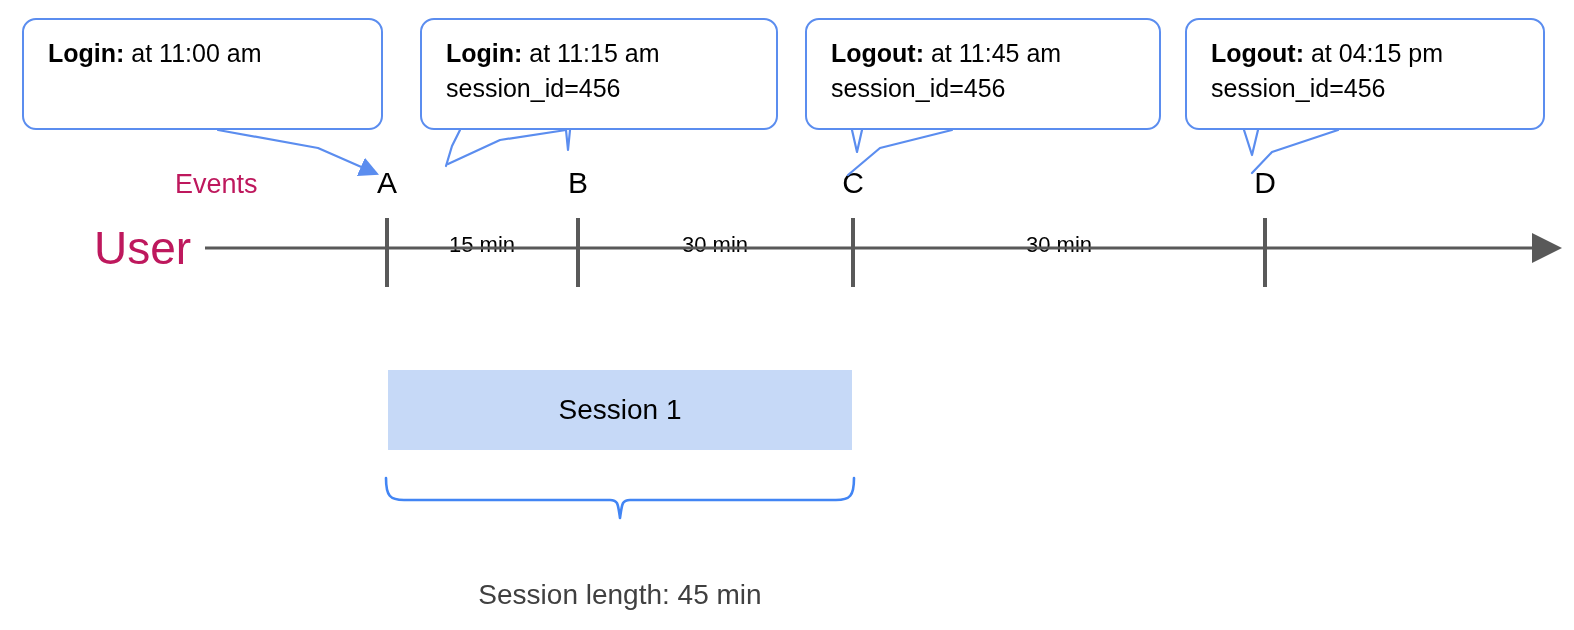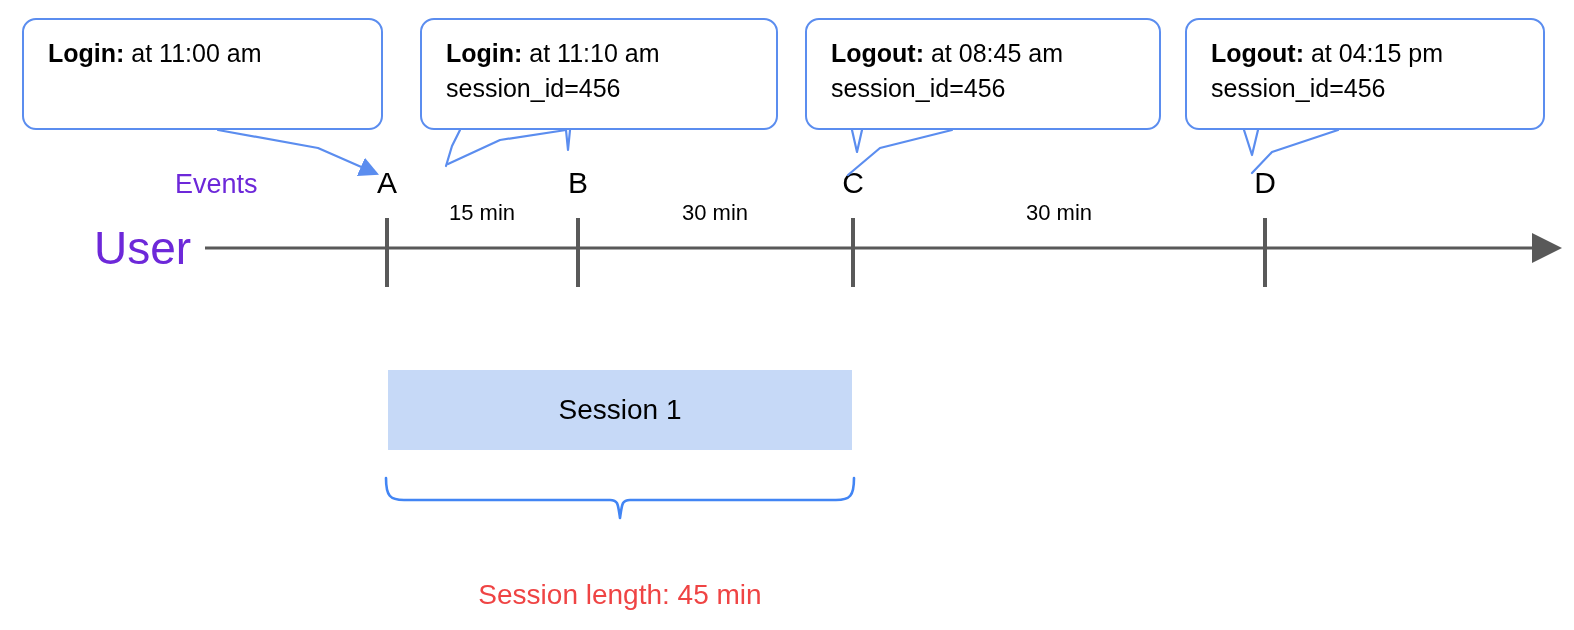--- a/index.html
+++ b/index.html
@@ -44,21 +44,21 @@
     left: 0;
     top: 0;
     width: 1574px;
     height: 630px;
     z-index: 2;
   }
 
   
   .row-label {
     position: absolute;
-    color: #6d28d9;
+    color: #be185d;
     white-space: nowrap;
   }
   .lane-title {
     font-size: 46px;
     line-height: 34px;
   }
   .events-title {
     font-size: 27px;
     line-height: 27px;
   }
@@ -71,20 +71,21 @@
     width: 40px;
     white-space: nowrap;
   }
   .interval-label {
     position: absolute;
     font-size: 22px;
     line-height: 22px;
     color: #000000;
     text-align: center;
     white-space: nowrap;
+    margin-top: 32px;
   }
 
   
   .session-bar {
     position: absolute;
     box-sizing: border-box;
     background: #c6d9f7;
     display: flex;
     align-items: center;
     justify-content: center;
@@ -94,42 +95,42 @@
     font-size: 28px;
     color: #000000;
     white-space: nowrap;
   }
 
   
   .caption {
     position: absolute;
     font-size: 28px;
     line-height: 28px;
-    color: #ef4444;
+    color: #404040;
     text-align: center;
     white-space: nowrap;
     z-index: 2;
   }
 </style>
 </head>
 <body>
 
 <div id="stage">
 
   <div class="callout" style="left:22px; width:361px;">
     <div class="callout-line"><span class="lead">Login:</span><span> at 11:00 am</span></div>
   </div>
 
   <div class="callout" style="left:420px; width:358px;">
-    <div class="callout-line"><span class="lead">Login:</span><span> at 11:10 am</span></div>
+    <div class="callout-line"><span class="lead">Login:</span><span> at 11:15 am</span></div>
     <div class="callout-line">session_id=456</div>
   </div>
 
   <div class="callout" style="left:805px; width:356px;">
-    <div class="callout-line"><span class="lead">Logout:</span><span> at 08:45 am</span></div>
+    <div class="callout-line"><span class="lead">Logout:</span><span> at 11:45 am</span></div>
     <div class="callout-line">session_id=456</div>
   </div>
 
   <div class="callout" style="left:1185px; width:360px;">
     <div class="callout-line"><span class="lead">Logout:</span><span> at 04:15 pm</span></div>
     <div class="callout-line">session_id=456</div>
   </div>
 
   <svg id="vec" viewBox="0 0 1574 630">
     <defs>

